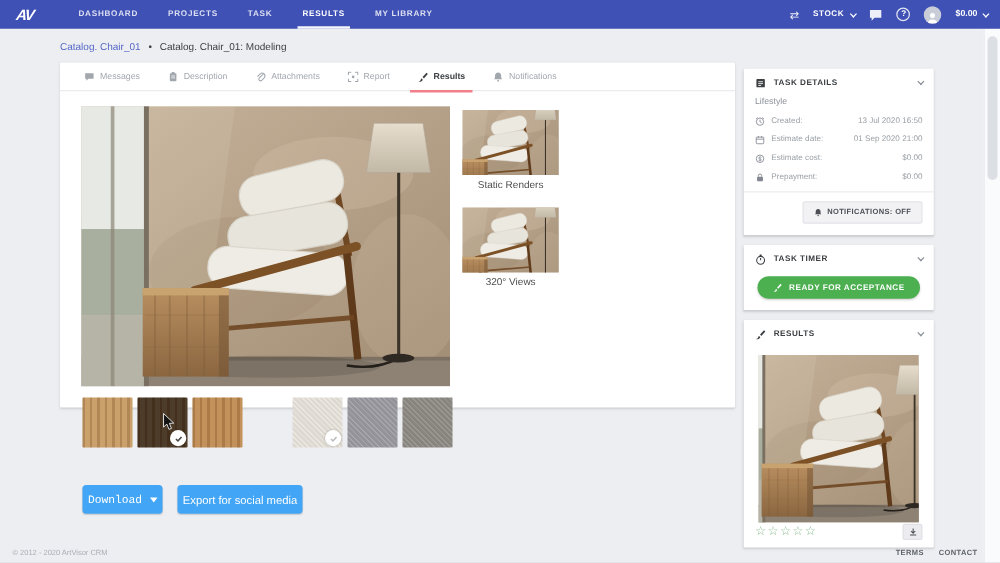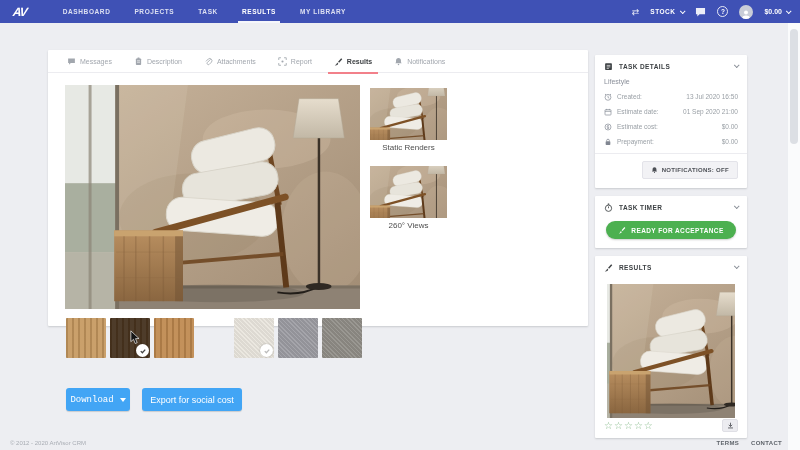--- a/index.html
+++ b/index.html
@@ -211,20 +211,25 @@
             <path d="M1,10 a4,3.4 0 0 1 8,0 z" fill="#fff"></path>
           </svg>
       </span>
       <span class="balance">
         <span>$0.00</span>
         <span class="chev"></span>
       </span>
     </div>
   </div>
 
+  <div class="breadcrumb">
+    <span class="link">Catalog. Chair_01</span>
+    <span class="sep">•</span>
+    <span>Catalog. Chair_01: Modeling</span>
+  </div>
 
   <div class="card main-card">
 
     <div class="tabs">
       <span class="tab">
         <svg viewBox="0 0 12 12">
             <path d="M1.5,2 h9 v6 h-5.5 l-2.2,2.2 v-2.2 h-1.3 z" fill="currentColor"></path>
           </svg>
         <span>Messages</span>
       </span>
@@ -270,21 +275,21 @@
       </svg>
 
     <svg class="scene thumb thumb-1" viewBox="60 20 230 175" preserveAspectRatio="xMidYMid slice">
         <use href="#scene"></use>
       </svg>
     <div class="thumb-label thumb-label-1">Static Renders</div>
 
     <svg class="scene thumb thumb-2" viewBox="60 20 230 175" preserveAspectRatio="xMidYMid slice">
         <use href="#scene"></use>
       </svg>
-    <div class="thumb-label thumb-label-2">260° Views</div>
+    <div class="thumb-label thumb-label-2">320° Views</div>
 
     <div class="swatch grain-wood" style="left: 18px; background: rgb(199, 155, 99);"></div>
     <div class="swatch grain-wood" style="left: 62px; background: rgb(69, 50, 31);">
       <span class="badge">
         <svg viewBox="0 0 10 10">
             <path d="M2.2,5.2 L4.2,7.2 L7.8,3.2" stroke="#444" stroke-width="1.6" fill="none"></path>
           </svg>
       </span>
       <svg class="cursor-ptr" viewBox="0 0 12 18">
         <path d="M1,1 L1,14 L4.2,11.2 L6.2,16.2 L8.6,15.2 L6.6,10.4 L10.8,10.2 Z" fill="#141414" stroke="#fff" stroke-width="0.8"></path>
@@ -299,21 +304,21 @@
       </span>
     </div>
     <div class="swatch grain-fabric" style="left: 230px; background: rgb(155, 155, 161);"></div>
     <div class="swatch grain-fabric" style="left: 274px; background: rgb(143, 140, 134);"></div>
 
     <button class="btn-row-btn btn-download">
       <span>Download</span>
       <span class="caret"></span>
     </button>
     <button class="btn-row-btn btn-export">
-      <span>Export for social cost</span>
+      <span>Export for social media</span>
     </button>
   </div>
 
   <div class="card side-card sc-1">
     <div class="side-head">
       <svg viewBox="0 0 12 12">
           <rect x="1.5" y="1.5" width="9" height="9" rx="1" fill="#3c4043"></rect>
           <path d="M3.5,4.5 h5 M3.5,6.5 h5 M3.5,8.5 h3" stroke="#fff" stroke-width=".9"></path>
         </svg>
       <span>TASK DETAILS</span>

